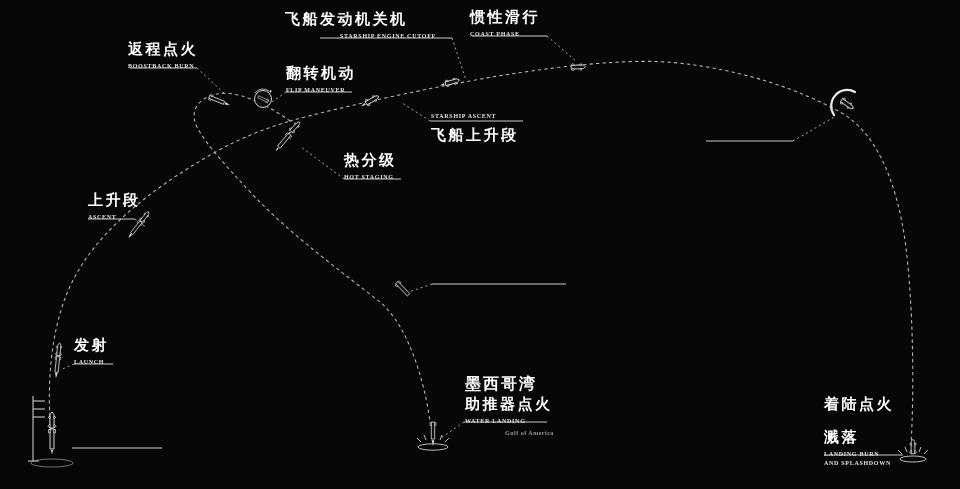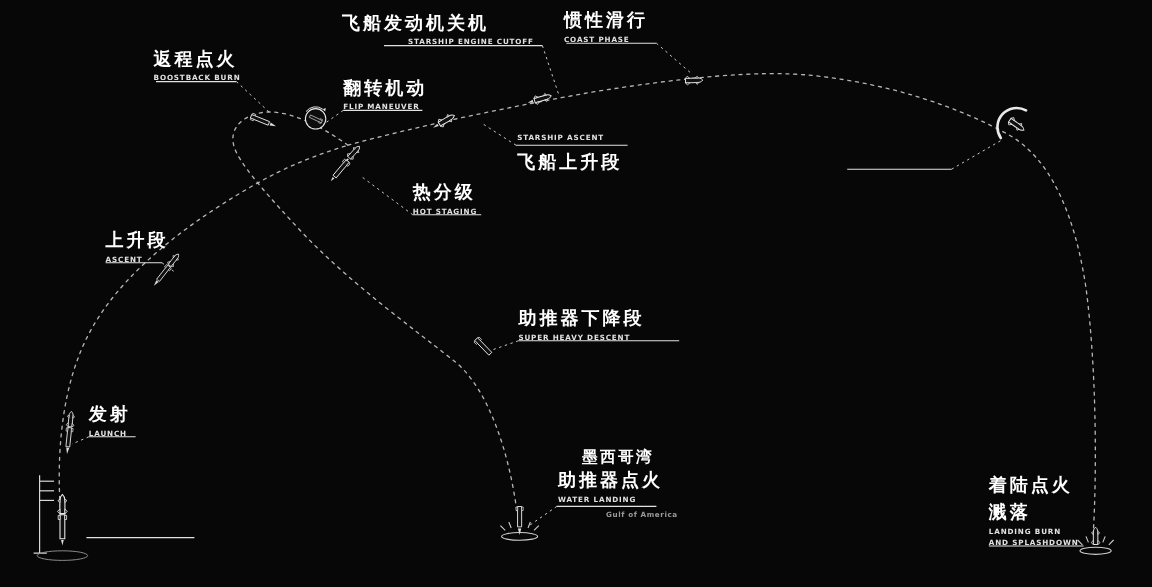--- a/index.html
+++ b/index.html
@@ -2,23 +2,23 @@
 <html><head>
 <meta charset="utf-8">
 <style>
   html,body{margin:0;padding:0;background:#070707;}
   .stage{
     position:relative;width:960px;height:489px;overflow:hidden;
     background:#070707;color:#fff;
     font-family:"DejaVu Sans","Liberation Sans",sans-serif;
   }
   svg.overlay{position:absolute;left:0;top:0;}
-  .lbl{position:absolute;white-space:nowrap;}
+  .lbl{position:absolute;white-space:nowrap;font-family:Liberation Serif, serif;}
   .zh{display:block;font-size:15px;font-weight:bold;letter-spacing:2.5px;line-height:1.25;color:#ffffff;}
-  .zh-sm{display:block;font-size:13px;font-weight:bold;letter-spacing:2px;line-height:1.3;color:#ffffff;text-align:center;}
+  .zh-sm{display:block;font-size:16px;font-weight:bold;letter-spacing:2px;line-height:1.3;color:#ffffff;}
   .en{display:block;font-size:6px;font-weight:bold;letter-spacing:0.7px;line-height:1.35;color:#e2e2e2;margin-top:3px;}
   .en.tight{margin-top:1px;}
   .sub{display:block;font-size:6px;font-weight:bold;letter-spacing:0.5px;color:#9a9a9a;}
   .traj{fill:none;stroke:#b5b5b5;stroke-width:1.1;stroke-dasharray:2.5 4;stroke-linecap:round;}
   .leadU{stroke:#e3e3e3;stroke-width:0.9;}
   .leadD{stroke:#cfcfcf;stroke-width:0.8;stroke-dasharray:2 3;}
 </style>
 </head>
 <body>
 
@@ -186,38 +186,34 @@
     <span class="zh">热分级</span>
     <span class="en">HOT STAGING</span>
   </div>
 
 
   <div class="lbl" style="left:88px;top:191px">
     <span class="zh">上升段</span>
     <span class="en">ASCENT</span>
   </div>
 
-  <div class="lbl" style="left:432px;top:256px">
-    <span class="zh">助推器下降段</span>
-    <span class="en">SUPER HEAVY DESCENT</span>
-  </div>
 
   <div class="lbl" style="left:74px;top:336px">
     <span class="zh">发射</span>
     <span class="en">LAUNCH</span>
   </div>
 
 
   <div class="lbl" style="left:465px;top:374px">
     <span class="zh-sm">墨西哥湾</span>
     <span class="zh">助推器点火</span>
     <span class="en">WATER LANDING</span>
     <span class="sub" style="margin-left:40px;margin-top:5px">Gulf of America</span>
   </div>
 
   <div class="lbl" style="left:824px;top:395px">
     <span class="zh">着陆点火</span>
-    <span class="zh" style="margin-top:4px">溅落</span>
+    <span class="zh" style="margin-top:14px">溅落</span>
     <span class="en">LANDING BURN</span>
     <span class="en tight">AND SPLASHDOWN</span>
   </div>
 
 </div>
 
 </body></html>

